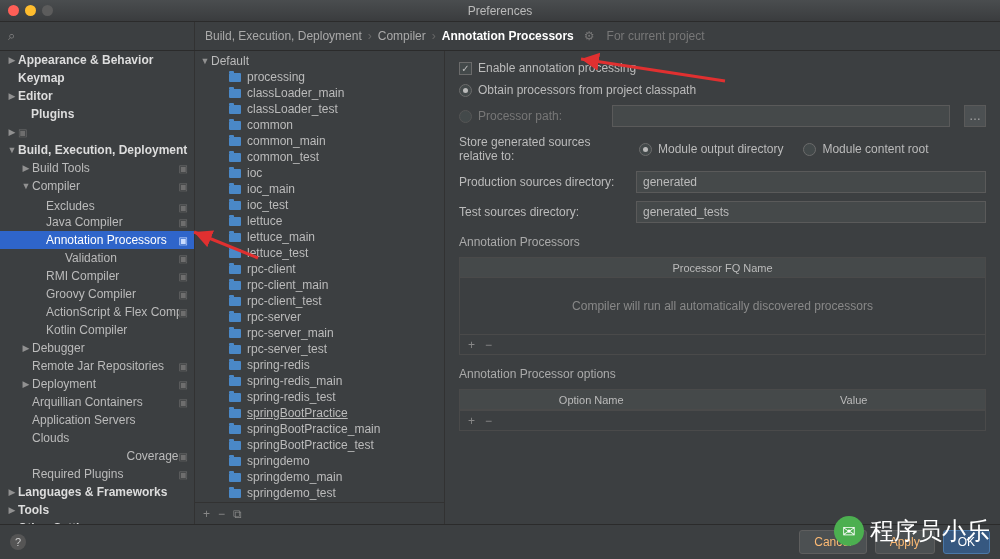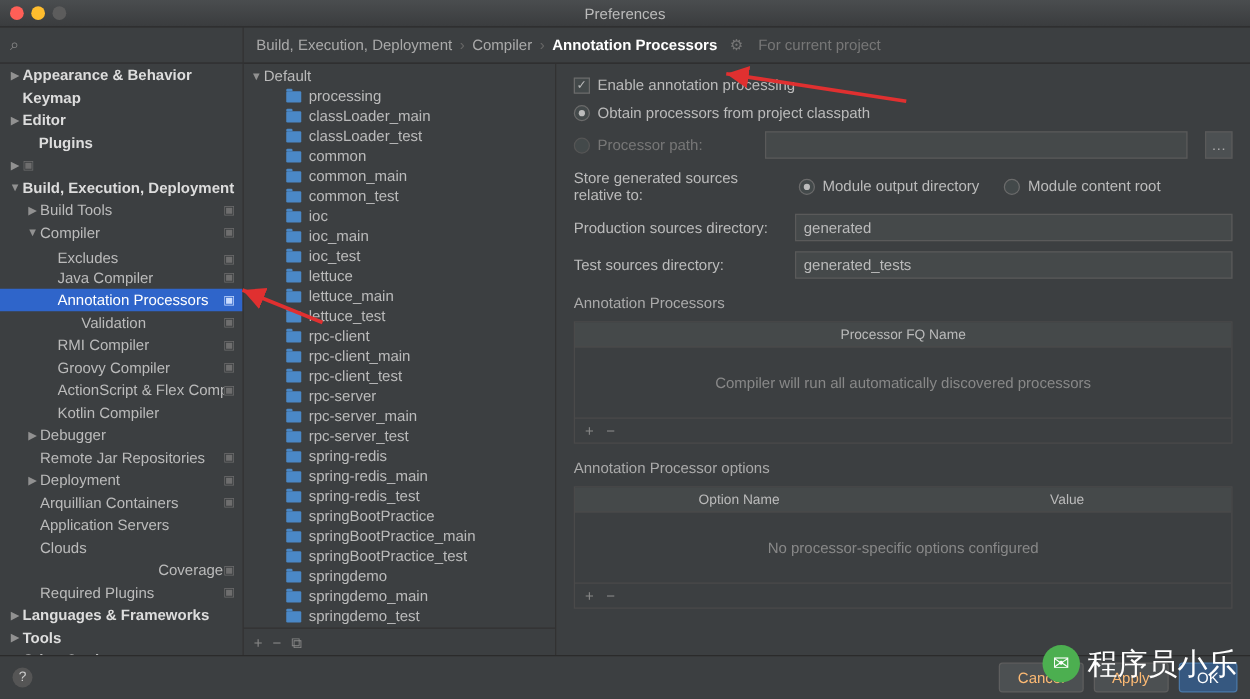--- a/index.html
+++ b/index.html
@@ -380,21 +380,21 @@
           </span>
           <span>spring-redis_main</span>
         </div>
         <div class="trow" style="padding-left: 22px;">
           <span class="tw"></span>
           <span class="ico">
             <span class="fold"></span>
           </span>
           <span>spring-redis_test</span>
         </div>
-        <div class="trow" style="padding-left: 22px;">
+        <div class="trow" style="padding-left: 22px; text-decoration: underline;">
           <span class="tw"></span>
           <span class="ico">
             <span class="fold"></span>
           </span>
           <span>springBootPractice</span>
         </div>
         <div class="trow" style="padding-left: 22px;">
           <span class="tw"></span>
           <span class="ico">
             <span class="fold"></span>
@@ -487,21 +487,20 @@
         <span>−</span>
       </div>
     </div>
 
     <div class="section-title">Annotation Processor options</div>
     <div class="tbl">
       <div class="thead">
         <div class="th">Option Name</div>
         <div class="th">Value</div>
       </div>
-      <div class="tbody">No processor-specific options configured</div>
       <div class="tfoot">
         <span>+</span>
         <span>−</span>
       </div>
     </div>
   </div>
 </div>
 
 <div class="footer">
   <div class="help">?</div>

